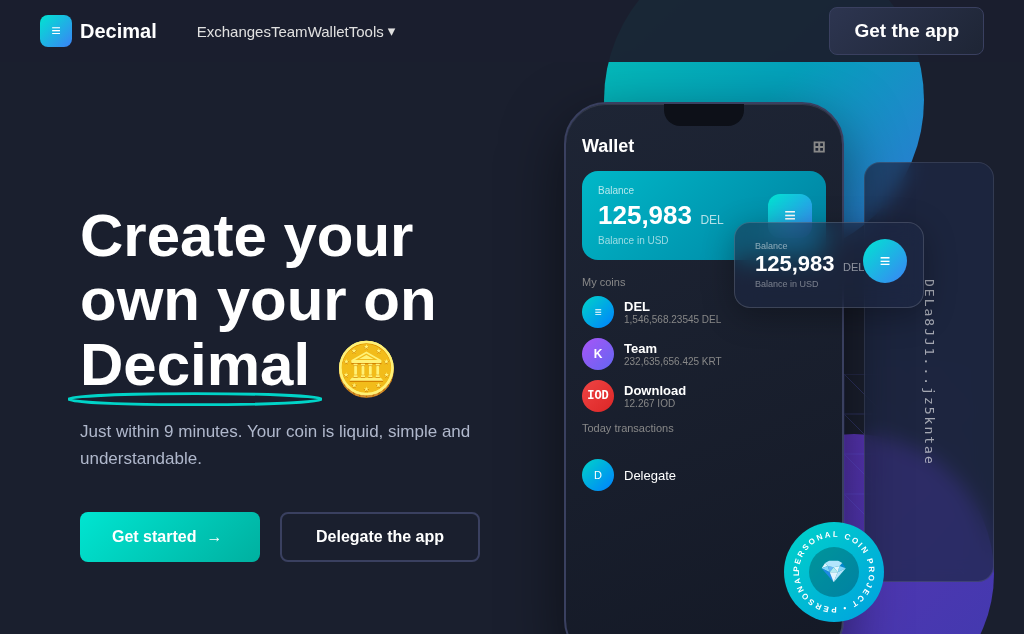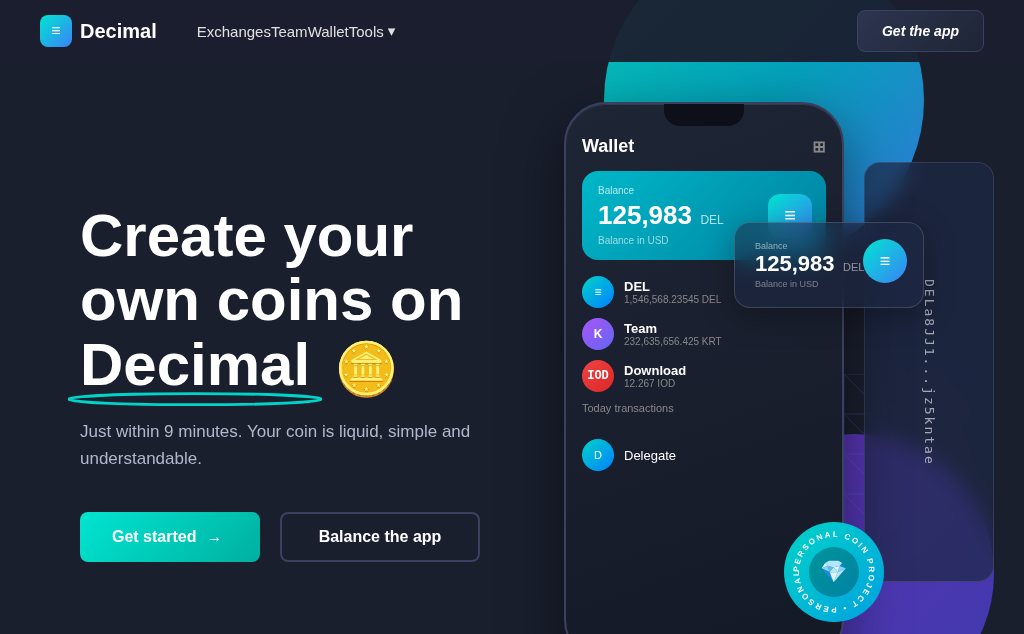--- a/index.html
+++ b/index.html
@@ -94,26 +94,25 @@
       display: flex;
       align-items: center;
       gap: 4px;
     }
     .get-app-btn {
       background: #1e2535;
       color: white;
       border: none;
       border-radius: 8px;
       padding: 12px 24px;
-      font-size: 14px;
+      font-size: 19px;
       font-weight: 600;
       cursor: pointer;
       background: linear-gradient(135deg, #2d3550, #1e2535);
       border: 1px solid #3a4060;
-      font-style: italic;
     }
 
     
     .main-content {
       position: relative;
       z-index: 5;
       display: flex;
       align-items: center;
       padding: 50px 60px 0 80px;
       height: calc(634px - 62px);
@@ -449,36 +448,36 @@
     </div>
   </div>
   <button class="get-app-btn">Get the app</button>
 </nav>
 
 <div class="main-content">
 
   <div class="hero-text">
     <h1 class="hero-headline">
       <span>Create your</span><br>
-      <span>own coins on</span><br>
+      <span>own your on</span><br>
       <span class="decimal-container">
         <span>Decimal</span>
         <svg class="oval-underline" viewBox="0 0 320 20" xmlns="http://www.w3.org/2000/svg">
           <ellipse cx="160" cy="14" rx="160" ry="7" fill="none" stroke="#00d4c8" stroke-width="3.5"></ellipse>
         </svg>
       </span>
       <span class="coin-emoji">🪙</span>
     </h1>
     <p class="hero-sub">Just within 9 minutes. Your coin is liquid, simple and understandable.</p>
     <div class="hero-buttons">
       <button class="btn-get-started">
         <span>Get started</span>
         <span>→</span>
       </button>
-      <button class="btn-download">Balance the app</button>
+      <button class="btn-download">Delegate the app</button>
     </div>
   </div>
 
   <div class="phone-container">
 
     <div class="card-behind">
       <span class="card-behind-text">DELa8JJ1...jz5kntae</span>
     </div>
 
     <div class="phone">
@@ -492,20 +491,21 @@
         <div class="balance-card">
           <div class="balance-label">Balance</div>
           <div>
             <span class="balance-amount">125,983</span>
             <span class="balance-currency">DEL</span>
           </div>
           <div class="balance-usd">Balance in USD</div>
           <div class="balance-logo">≡</div>
         </div>
 
+        <div class="coins-label">My coins</div>
 
         <div class="coin-item">
           <div class="coin-icon coin-icon-del">≡</div>
           <div>
             <div class="coin-name">DEL</div>
             <div class="coin-amount">1,546,568.23545 DEL</div>
           </div>
         </div>
 
         <div class="coin-item">

